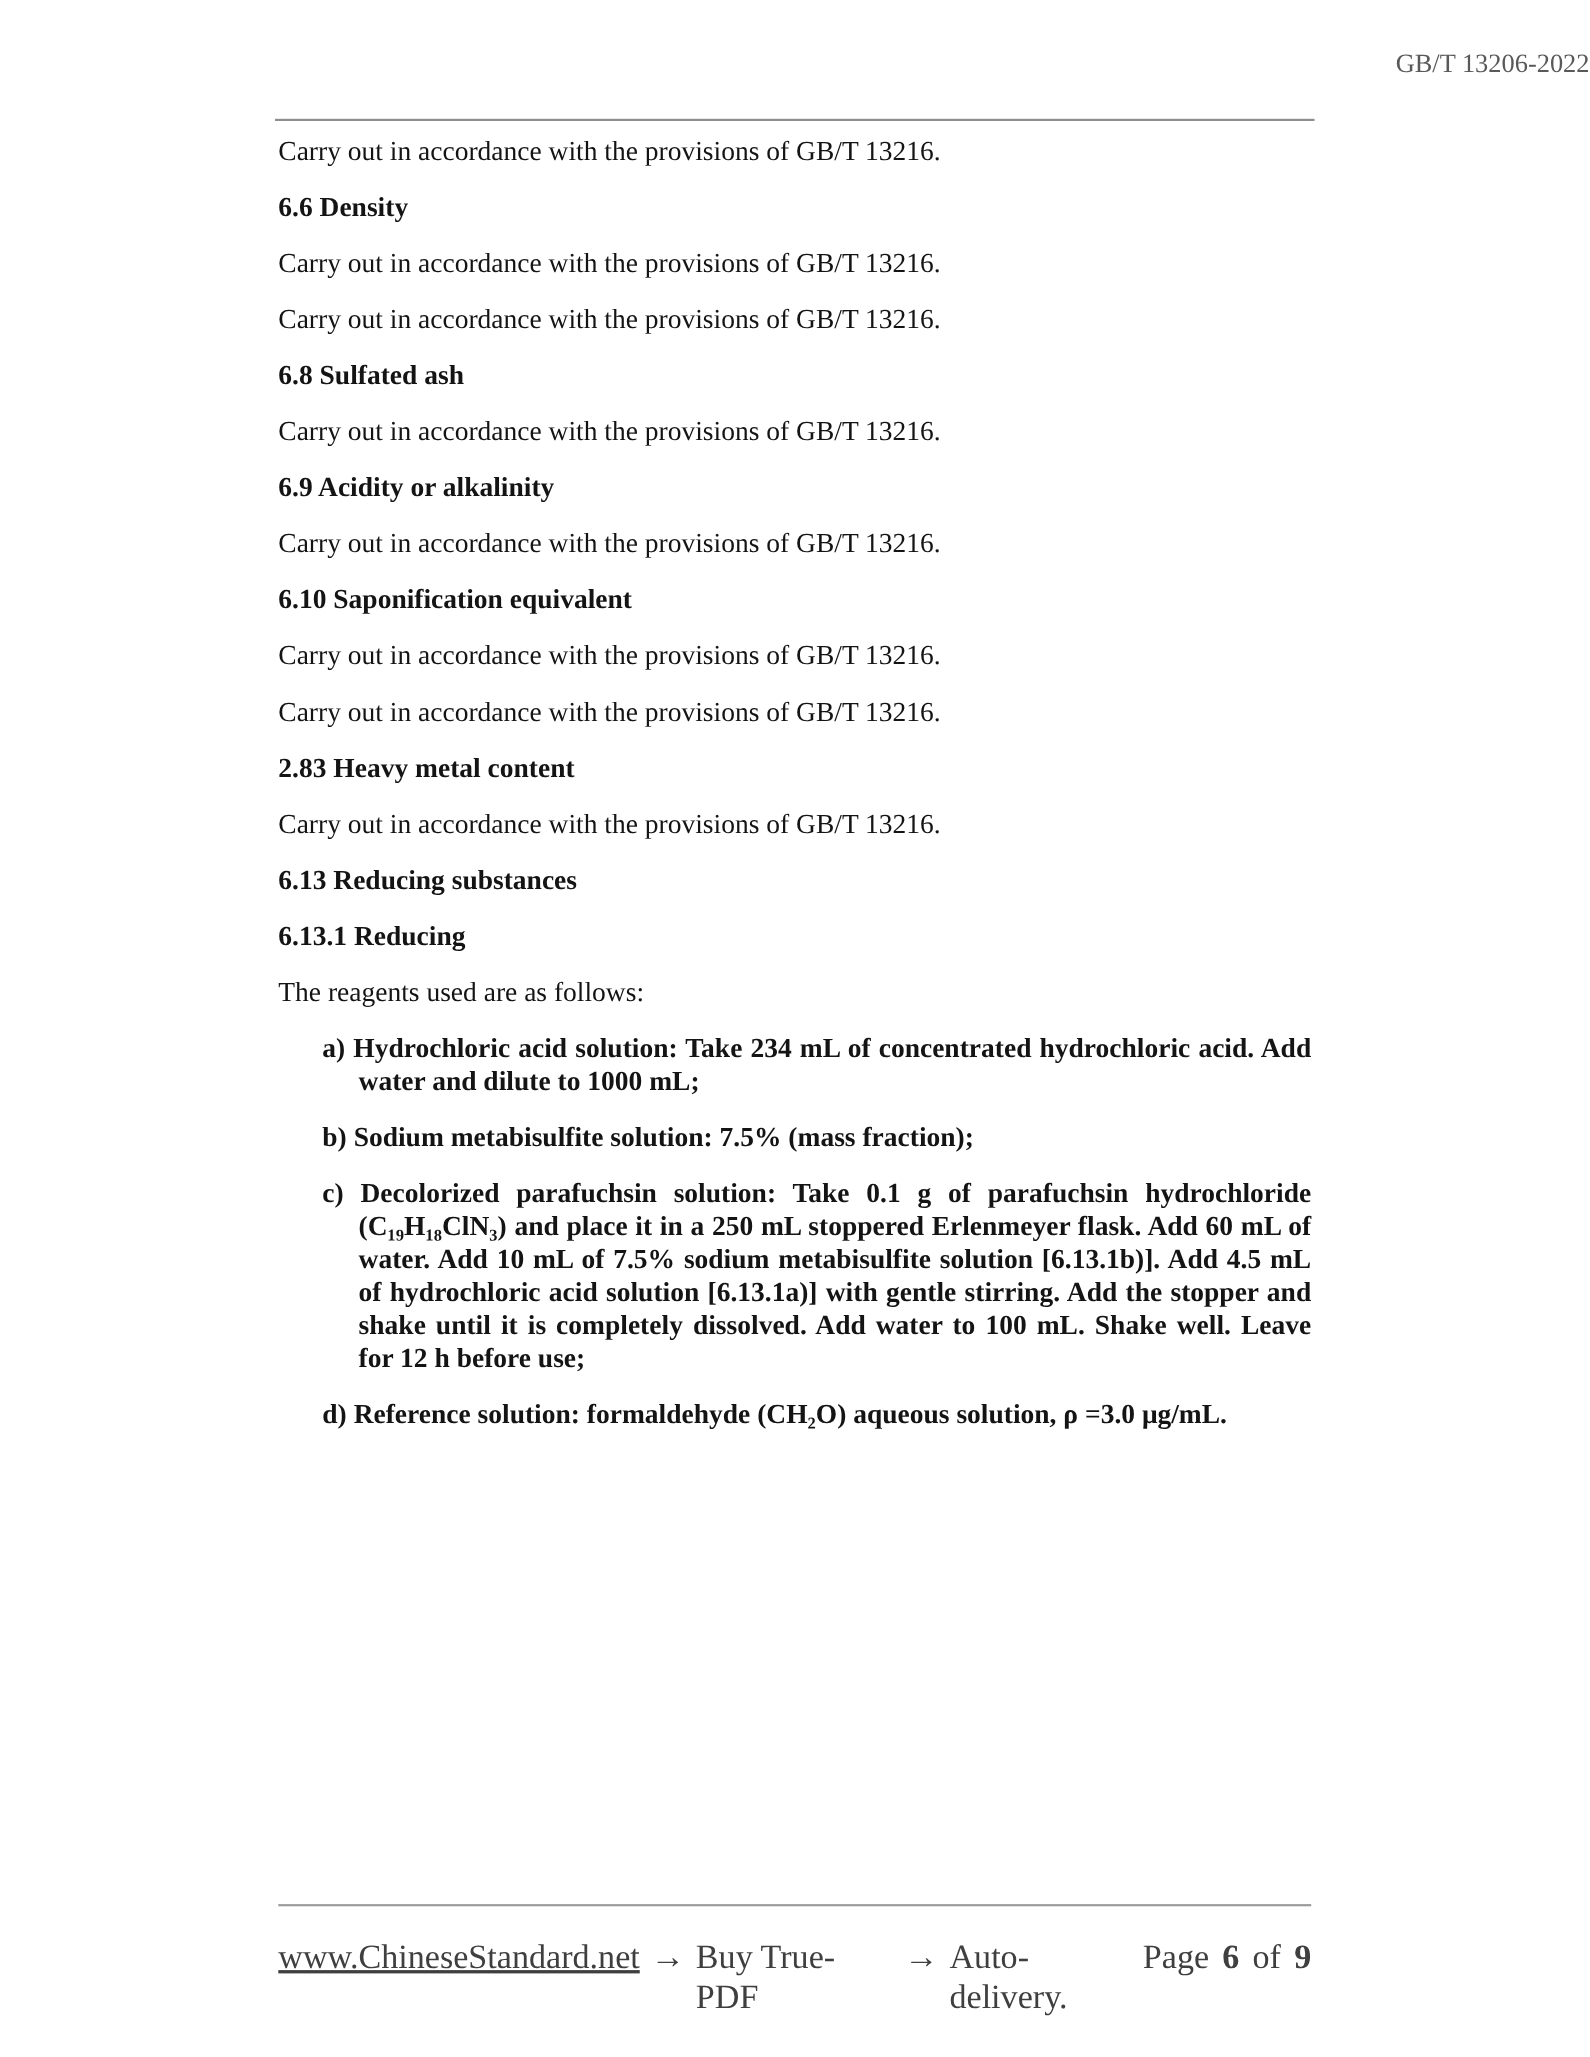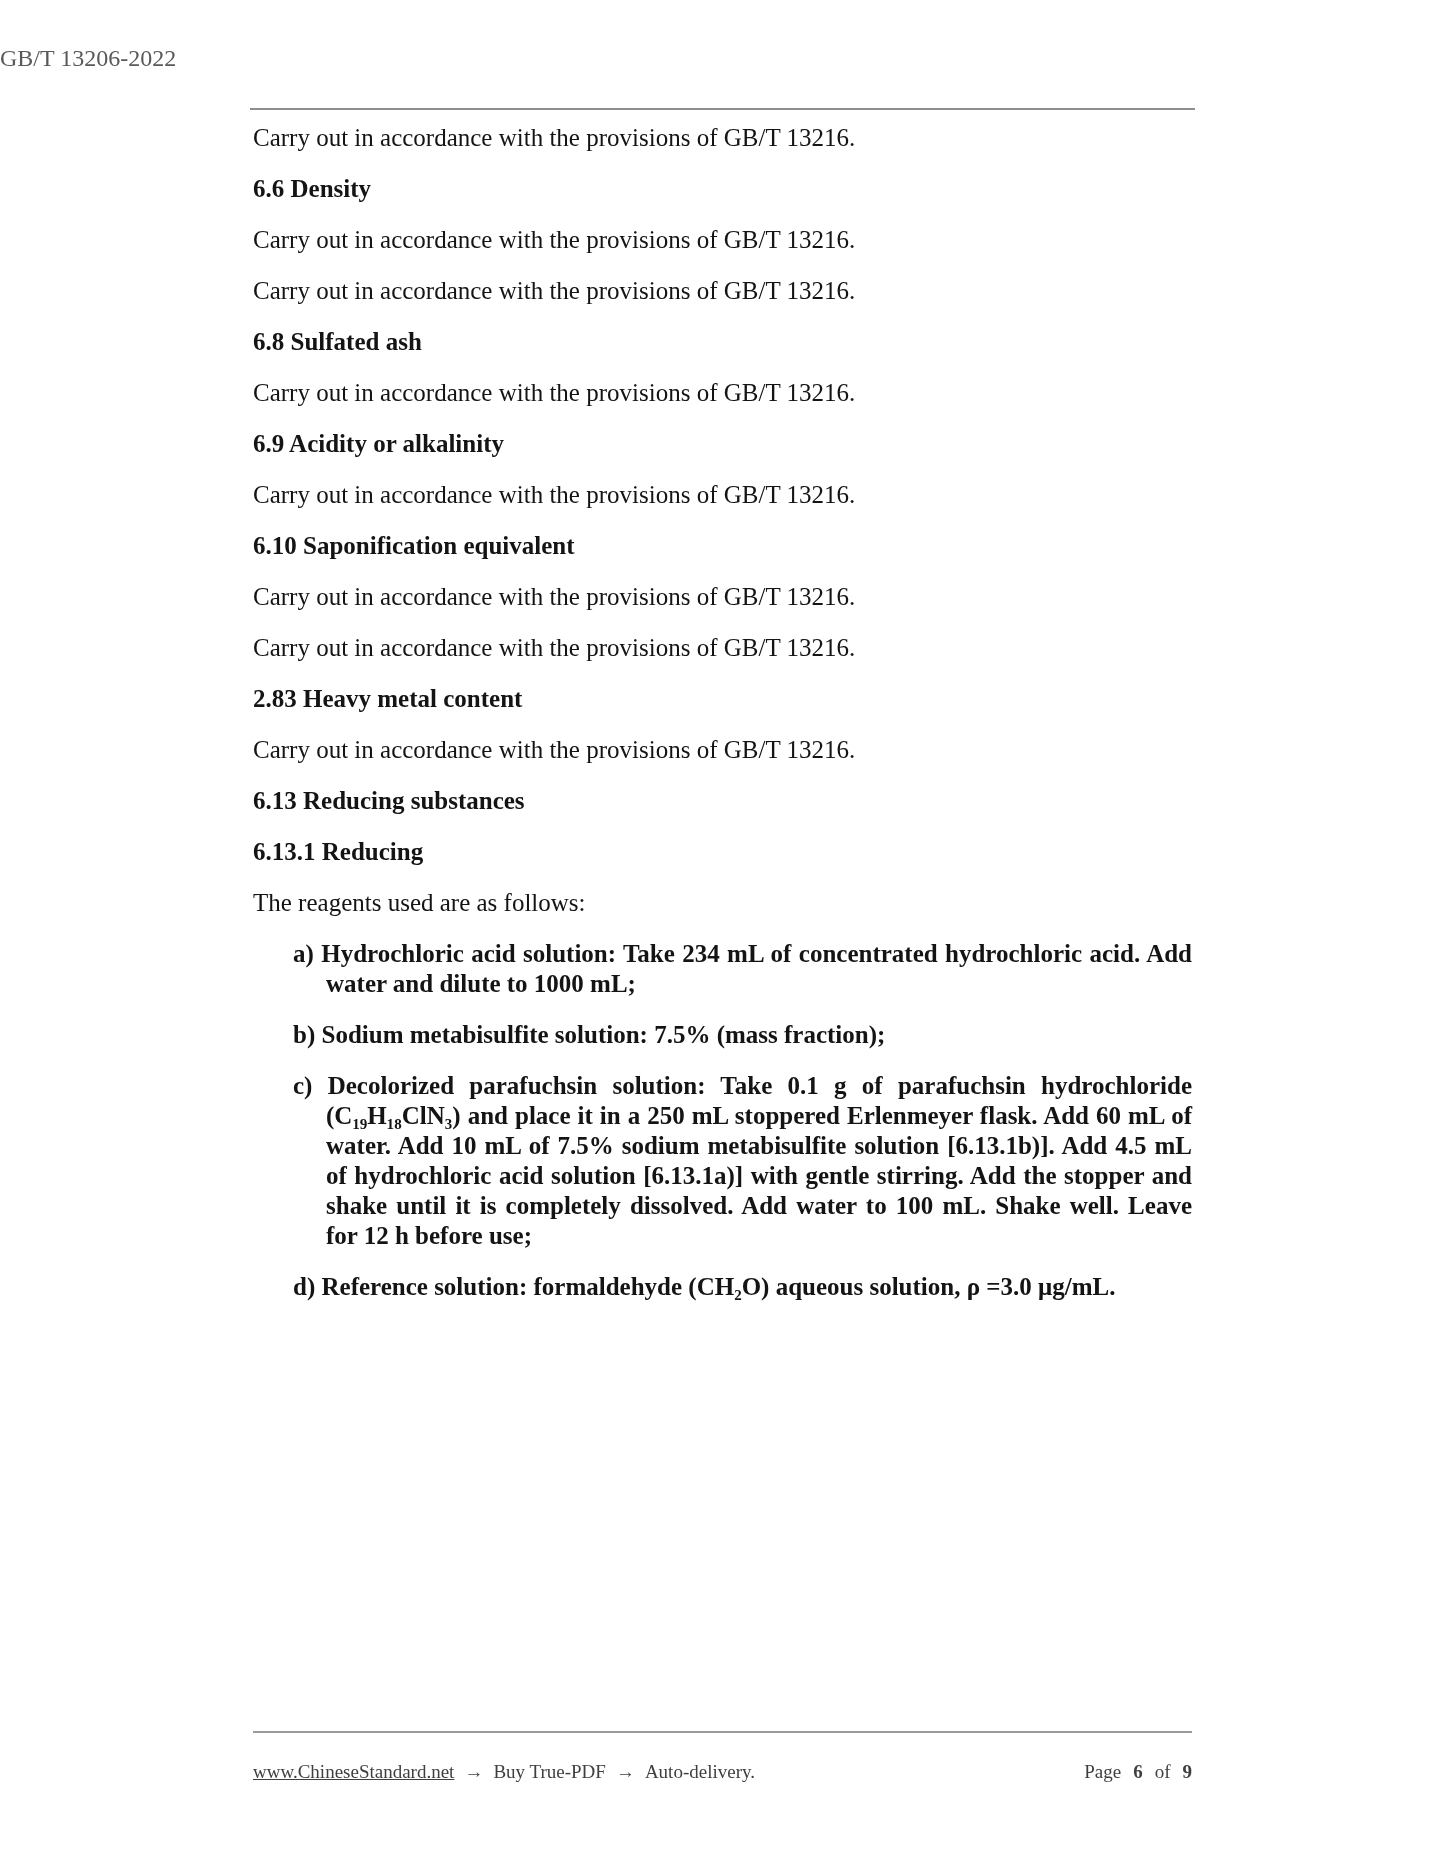--- a/index.html
+++ b/index.html
@@ -7,21 +7,21 @@
     position: relative;
     width: 1445px;
     height: 1870px;
     background: #ffffff;
     font-family: "Liberation Serif", "DejaVu Serif", serif;
     color: #141414;
     overflow: hidden;
   }
   .header-title {
     padding-top: 44px;
-    text-align: left;
+    text-align: right;
     font-size: 24px;
     line-height: 28px;
     color: #595959;
   }
   .header-rule {
     margin: 36px 250px 0 250px;
     border: 0;
     border-top: 2px solid #8e8e8e;
   }
   .content {
@@ -47,21 +47,21 @@
   .footer-rule {
     border: 0;
     border-top: 2px solid #9b9b9b;
     margin: 0;
   }
   .footer-row {
     margin-top: 28px;
     display: flex;
     justify-content: space-between;
     align-items: baseline;
-    font-size: 19px;
+    font-size: 31px;
     color: #3f3f3f;
   }
   .footer-left { display: flex; gap: 10px; align-items: baseline; }
   .footer-link { color: #3f3f3f; text-decoration: underline; cursor: pointer; }
   .arrow { font-weight: bold; }
   .footer-right { display: flex; gap: 12px; align-items: baseline; }
   .footer-right .num { font-weight: bold; }
 </style>
 </head>
 <body>

